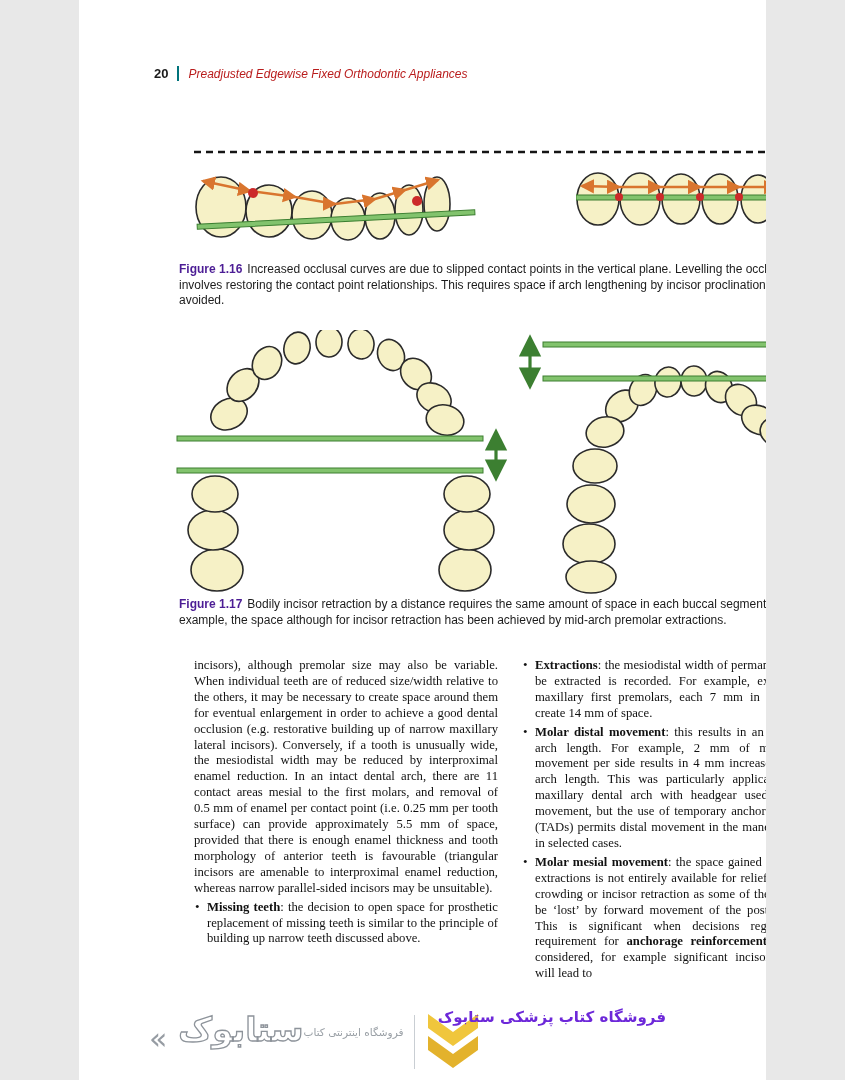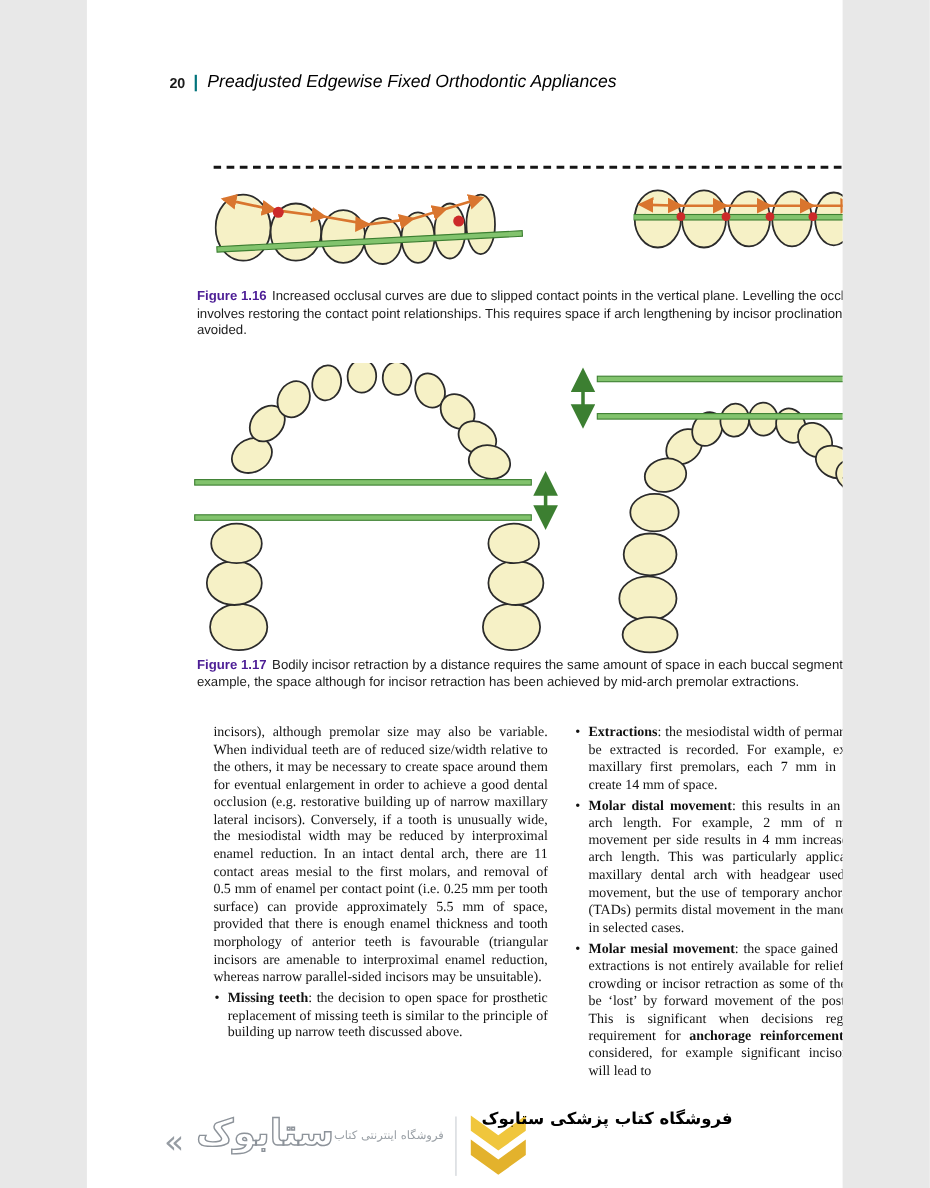--- a/index.html
+++ b/index.html
@@ -7,21 +7,21 @@
     position:relative; width:687px; height:1080px; margin:0 auto;
     background:#ffffff; overflow:hidden;
     font-family:"Liberation Serif", serif; color:#111;
   }
 
   
   .hdr { position:absolute; top:66px; left:75px; display:flex; align-items:center; gap:9px;
          font-family:"Liberation Sans", sans-serif; }
   .hdr .pnum { font-size:13px; font-weight:700; color:#1a1a1a; }
   .hdr .hbar { width:2px; height:15px; background:#00737b; }
-  .hdr .rtitle { font-size:16px; font-style:italic; color:#000000; }
+  .hdr .rtitle { font-size:12px; font-style:italic; color:#b91c1c; }
   .dashline { position:absolute; top:149px; left:115px; width:632px; height:6px; }
   .fig116L { position:absolute; top:157px; left:116px; }
   .fig116R { position:absolute; top:157px; left:497px; }
   .fig117L { position:absolute; top:330px; left:92px; }
   .fig117R { position:absolute; top:330px; left:438px; }
 
   .caption { position:absolute; left:100px; width:650px;
              font-family:"Liberation Sans", sans-serif; font-size:12px; line-height:15.5px;
              color:#1c1c1c; margin:0; }
   .cap116 { top:262px; }
@@ -41,21 +41,21 @@
   .brand { position:absolute; left:70px; top:1012px; display:flex; align-items:flex-start; gap:11px;
            font-family:"DejaVu Sans", sans-serif; }
   .guillemet { font-size:30px; color:#969ca3; line-height:1; margin-top:12px; }
   .brandtextwrap { display:flex; flex-direction:row; align-items:center; }
   .brand-fa { font-size:33px; font-weight:700; line-height:1.1; letter-spacing:1px;
               color:transparent; -webkit-text-stroke:1.3px #8d939a; }
   .brand-sub { font-size:10.5px; color:#9aa0a6; margin-top:3px; }
   .vbar { width:1px; height:54px; background:#c9ced3; margin-top:3px; }
   .site { position:absolute; right:100px; top:1008px; text-align:right;
           font-family:"DejaVu Sans", sans-serif; }
-  .store-fa { font-size:15px; font-weight:700; color:#000000; margin-bottom:12px; }
+  .store-fa { font-size:15px; font-weight:700; color:#6d28d9; margin-bottom:12px; }
   .url { font-family:"Liberation Sans", sans-serif; font-size:17px; font-weight:700;
          letter-spacing:6px; color:#0d0d0d; }
   .url .gold { color:#e8b83a; }
 
   svg .tooth { fill:#f6f1c6; stroke:#2b2b2b; stroke-width:1.6; }
 </style>
 </head>
 <body>
 
 <div class="page">

